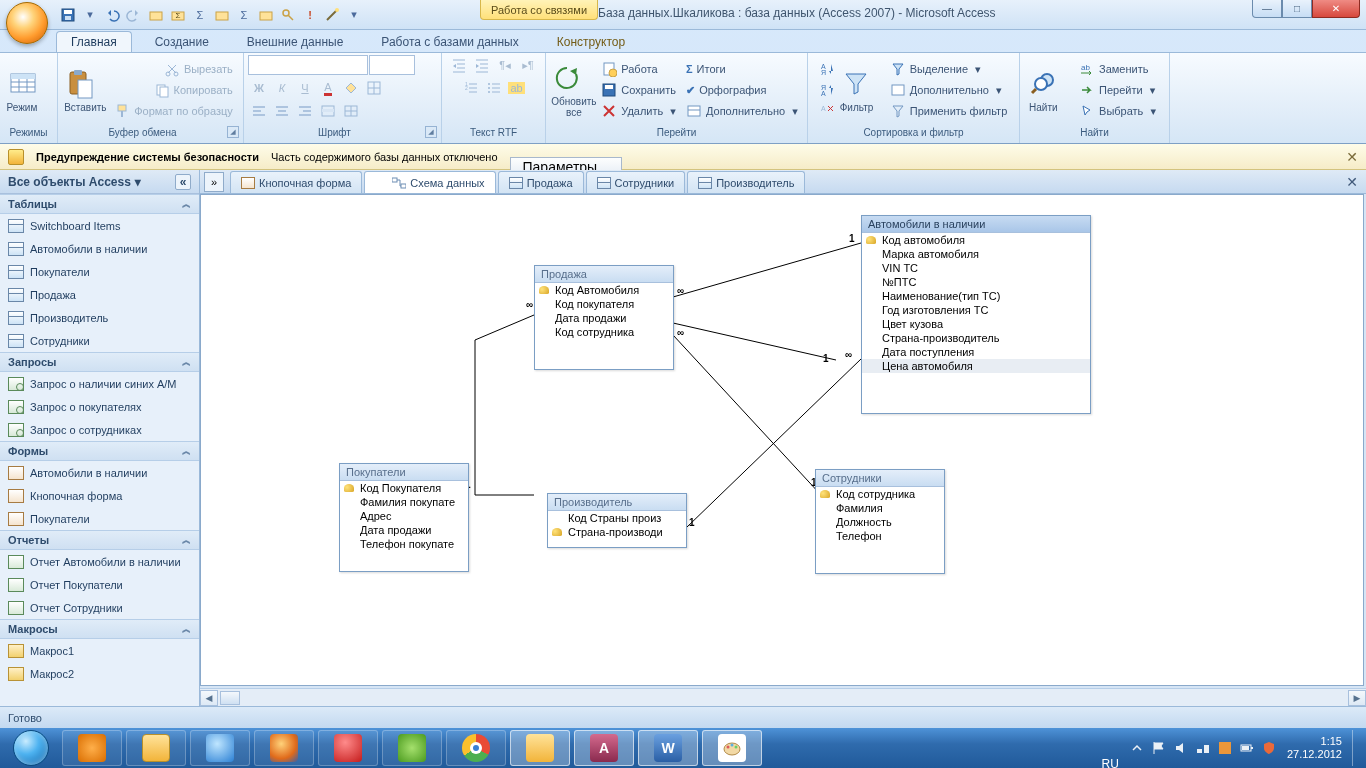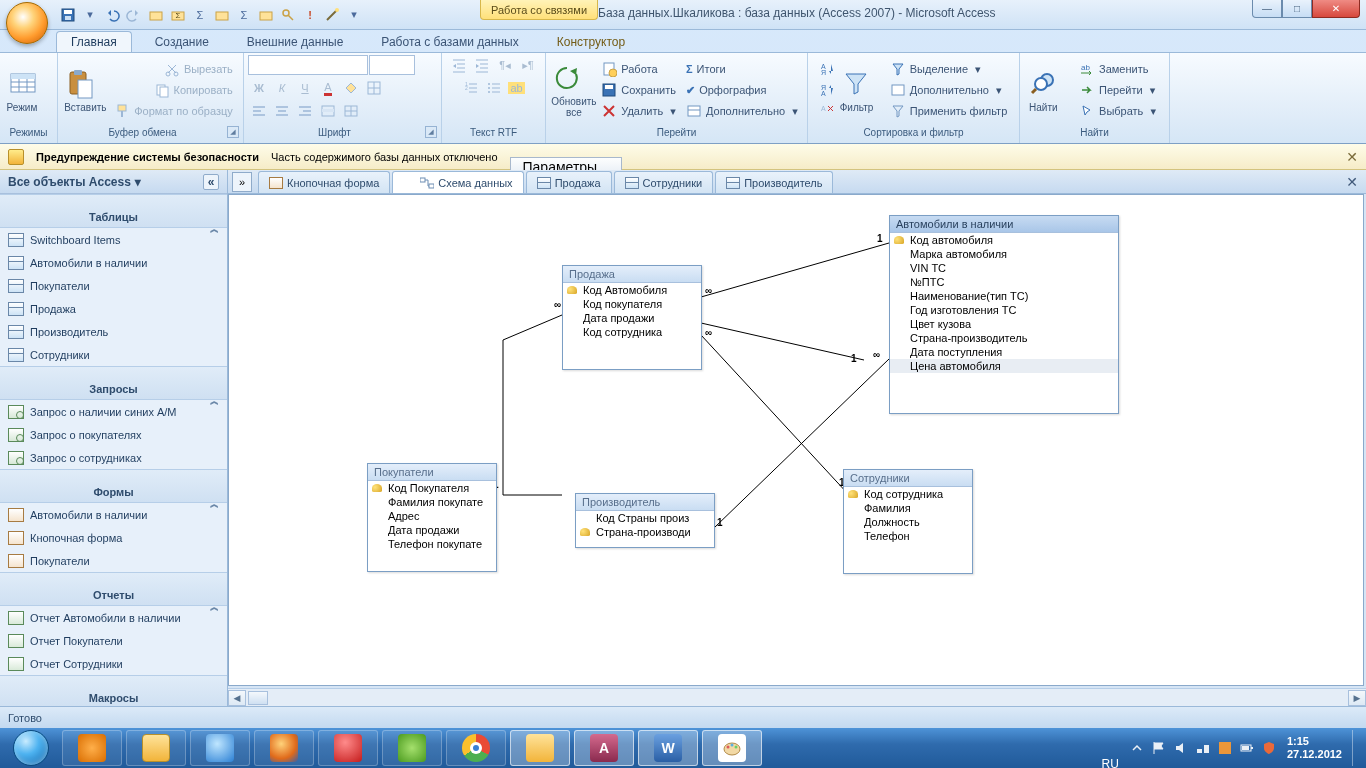--- a/index.html
+++ b/index.html
@@ -36,24 +36,24 @@
 .mini-btn{width:22px;height:20px;border:1px solid transparent;display:flex;align-items:center;justify-content:center;color:#3b5475;font-size:11px;}
 .mini-btn.disabled{color:#a9bcd1;}
 .row{display:flex;gap:1px;}
 
 .sec-bar{height:26px;background:linear-gradient(#fefce9,#f6ecc8);border-bottom:1px solid #d3c37f;display:flex;align-items:center;padding:0 8px;gap:12px;font-size:11px;}
 .sec-bar .shield{width:16px;height:16px;border-radius:2px;background:linear-gradient(#ffec8b,#f2b43a);border:1px solid #b8902a;}
 .sec-bar button{height:20px;padding:0 12px;border:1px solid #a8b8cc;background:linear-gradient(#fdfefe,#e5ecf4);font-size:14px;margin-top:20px;}
 .sec-bar .close-x{margin-left:auto;color:#7a6b3a;font-size:14px;}
 
 .workspace{flex:1;display:flex;min-height:0;}
-.nav-pane{width:228px;background:#e7f0fa;border-right:1px solid #9bb9d9;display:flex;flex-direction:column;}
+.nav-pane{width:200px;background:#e7f0fa;border-right:1px solid #9bb9d9;display:flex;flex-direction:column;}
 .nav-head{height:24px;background:linear-gradient(#dfeaf6,#c6daf0);border-bottom:1px solid #a8c0dd;display:flex;align-items:center;padding:0 8px;font-size:12px;color:#2f4c6d;font-weight:bold;}
 .nav-head .nh-arr{margin-left:auto;border:1px solid #8fabca;width:16px;height:16px;text-align:center;line-height:14px;border-radius:2px;background:#edf4fb;}
-.nav-section{height:20px;background:linear-gradient(#e0ecf8,#cfe0f2);border-top:1px solid #b6cee8;border-bottom:1px solid #b6cee8;padding:16px 8px;display:flex;align-items:center;font-size:11px;color:#2f4c6d;font-weight:bold;flex-direction:column;}
+.nav-section{height:20px;background:linear-gradient(#e0ecf8,#cfe0f2);border-top:1px solid #b6cee8;border-bottom:1px solid #b6cee8;padding:4px 8px;display:flex;align-items:center;font-size:11px;color:#2f4c6d;font-weight:bold;}
 .nav-section .chevrons{margin-left:auto;color:#6a87a8;font-size:9px;}
 .nav-item{height:23px;display:flex;align-items:center;padding:0 8px;gap:6px;font-size:11px;color:#1f3c5e;}
 .obj-ico{width:16px;height:14px;border:1px solid;}
 .obj-ico.tbl{background:linear-gradient(#fff,#cde3f6);border-color:#6a87a8;position:relative;}
 .obj-ico.tbl::before{content:"";position:absolute;left:0;right:0;top:4px;height:1px;background:#6a87a8;}
 .obj-ico.qry{background:linear-gradient(#fff,#d7e8d7);border-color:#5a8a5a;position:relative;overflow:hidden;}
 .obj-ico.qry::after{content:"";position:absolute;width:6px;height:6px;border:1px solid #5a8a5a;border-radius:50%;right:-1px;bottom:-1px;}
 .obj-ico.frm{background:linear-gradient(#fff,#f5e4ce);border-color:#a77b42;}
 .obj-ico.rpt{background:linear-gradient(#fff,#d9ead9);border-color:#5a8a5a;}
 .obj-ico.mac{background:linear-gradient(#fff0c7,#f2d16e);border-color:#b89236;}
@@ -83,21 +83,21 @@
 .status-bar{height:22px;background:linear-gradient(#dceaf8,#c3d9f0);border-top:1px solid #9bb9d9;display:flex;align-items:center;padding:0 8px;font-size:11px;color:#2f4c6d;}
 
 .taskbar{height:40px;background:linear-gradient(#4e93d8,#2f6bad 40%,#205a9a);display:flex;align-items:center;padding:0 4px;gap:4px;position:relative;}
 .start-orb{width:54px;height:40px;display:flex;align-items:center;justify-content:center;}
 .start-orb .orb{width:36px;height:36px;border-radius:50%;background:radial-gradient(circle at 35% 30%,#c9ecff,#4db2f0 40%,#0b5fa5);border:1px solid #0a4b80;box-shadow:0 0 6px rgba(255,255,255,0.5) inset;}
 .task-btn{width:60px;height:36px;border:1px solid rgba(255,255,255,0.25);border-radius:3px;display:flex;align-items:center;justify-content:center;background:rgba(255,255,255,0.08);}
 .task-btn.active{background:rgba(255,255,255,0.3);border-color:rgba(255,255,255,0.6);}
 .task-btn .app-ico{width:28px;height:28px;border-radius:4px;}
 .tray{position:absolute;right:6px;top:0;height:40px;display:flex;align-items:center;gap:10px;color:#fff;font-size:11px;}
 .tray .lang{font-size:12px;margin-top:32px;}
-.tray .clock{text-align:left;line-height:13px;font-size:11px;font-weight:bold;}
+.tray .clock{text-align:right;line-height:13px;font-size:11px;}
 .tray-icons{display:flex;gap:6px;align-items:center;}
 .tray-ico{width:16px;height:16px;opacity:0.9;}
 
 .ico-svg{width:16px;height:16px;}
 svg.rel{position:absolute;left:0;top:0;pointer-events:none;}
 </style>
 </head>
 <body>
 
 <div class="win-frame">

